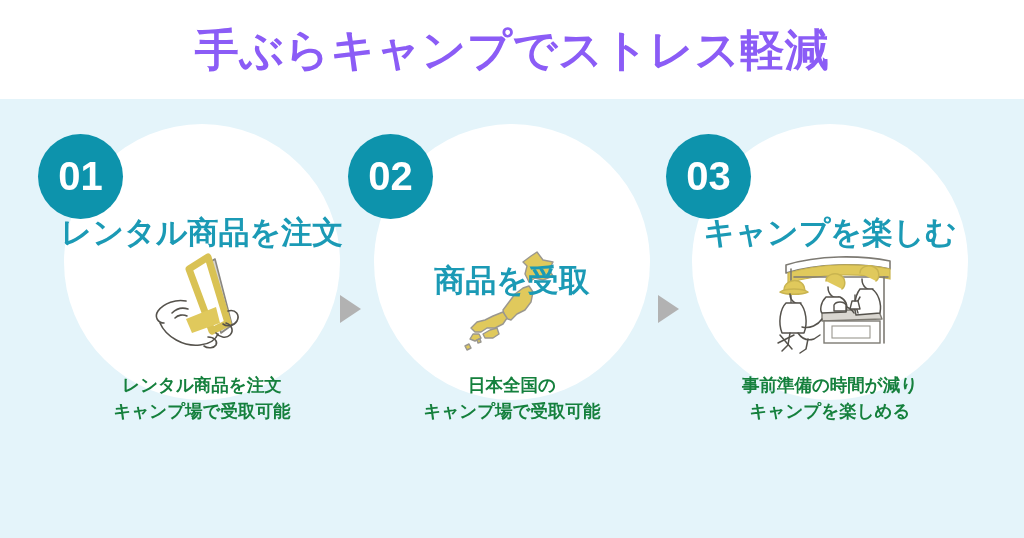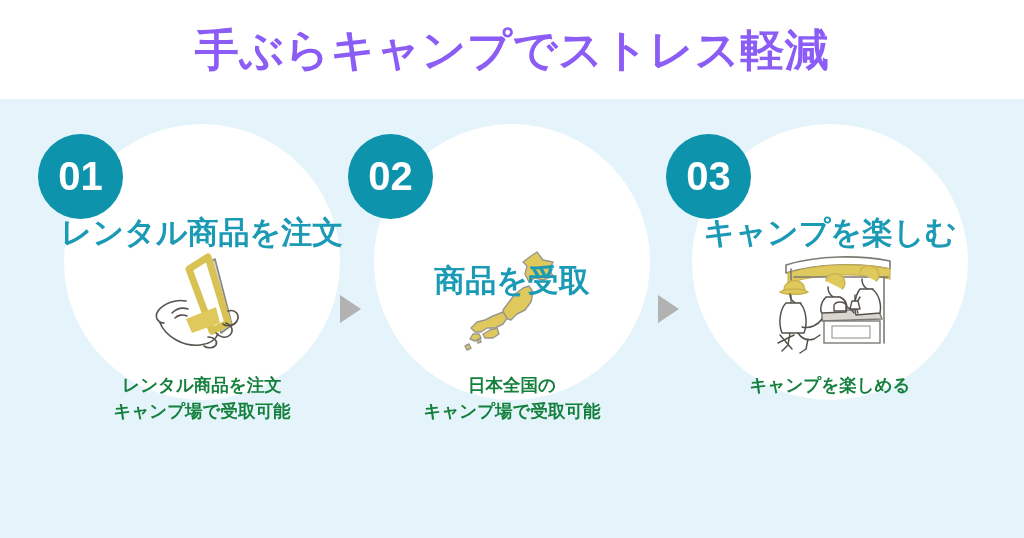--- a/index.html
+++ b/index.html
@@ -245,17 +245,18 @@
         </g>
 
         <g fill="none" stroke="#55524c" stroke-width="1.4" stroke-linecap="round" stroke-linejoin="round">
           <path d="M70 58 C72 54 80 54 82 58 L82 64 L70 64 Z" fill="#ffffff"></path>
           <path d="M88 54 L94 54 L96 62 L86 62 Z" fill="#ffffff"></path>
           <path d="M91 48 L91 54"></path>
         </g>
       </svg>
     </div>
     <div class="step-desc">
+      <div>事前準備の時間が減り</div>
       <div>キャンプを楽しめる</div>
     </div>
   </div>
 
 </div>
 
 </body></html>

